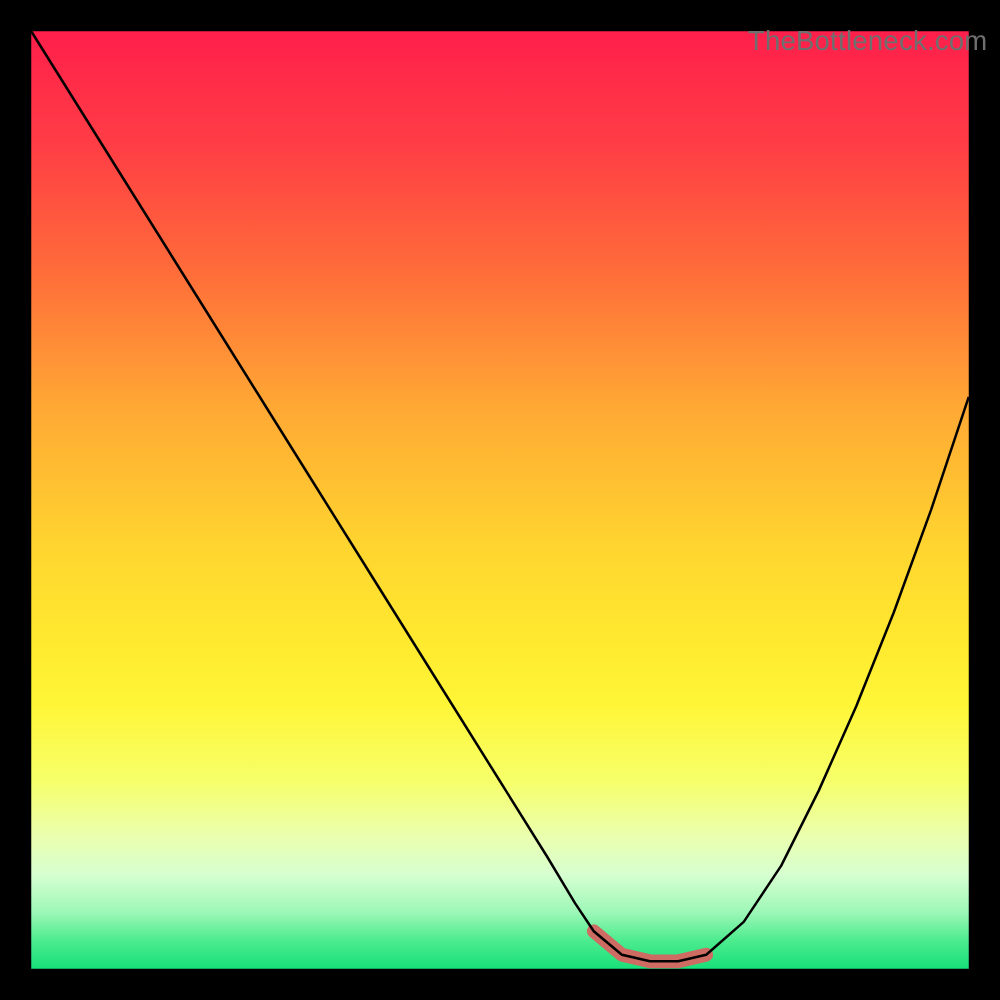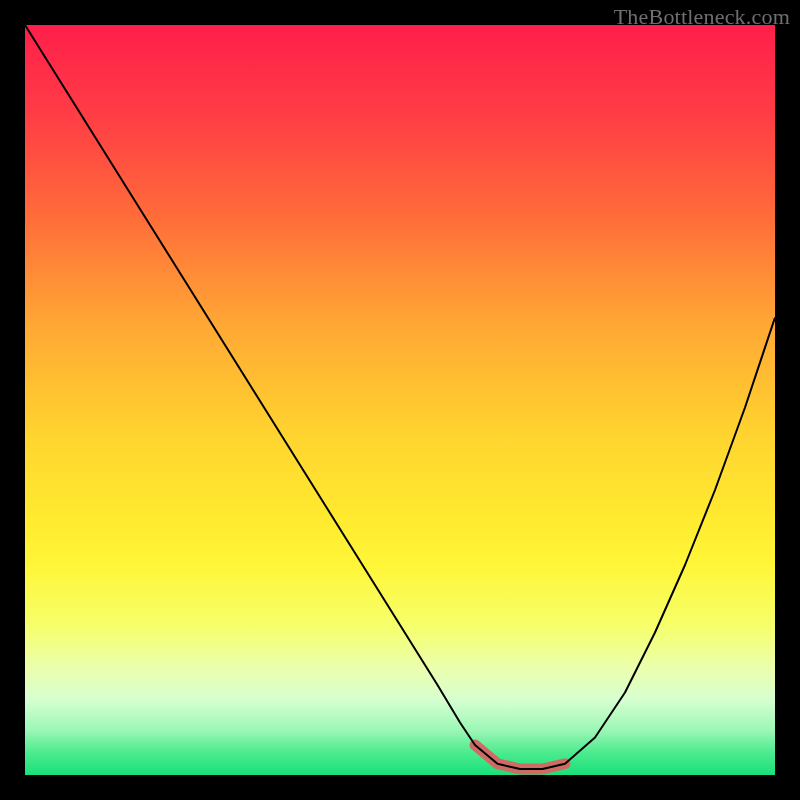--- a/index.html
+++ b/index.html
@@ -27,27 +27,26 @@
       #f6ff6a 80%,
       #eaffb0 86%,
       #d6ffd0 90%,
       #9cf7b6 94%,
       #4ceb8e 97%,
       #18e07a 100%
     );
   }
   .watermark {
     position: absolute;
-    top: 4px;
+    top: 20px;
     right: 10px;
     color: #6f6f6f;
     font-size: 22px;
     font-weight: 400;
     letter-spacing: 0.2px;
-    font-family: Liberation Serif, serif;
   }
   svg.overlay {
     position: absolute;
     left: 0; top: 0;
     width: 750px; height: 750px;
     overflow: visible;
   }
 </style>
 </head>
 <body>

